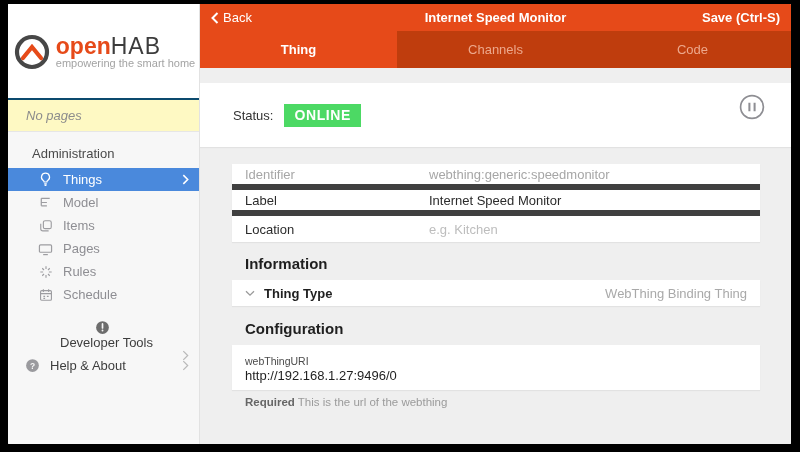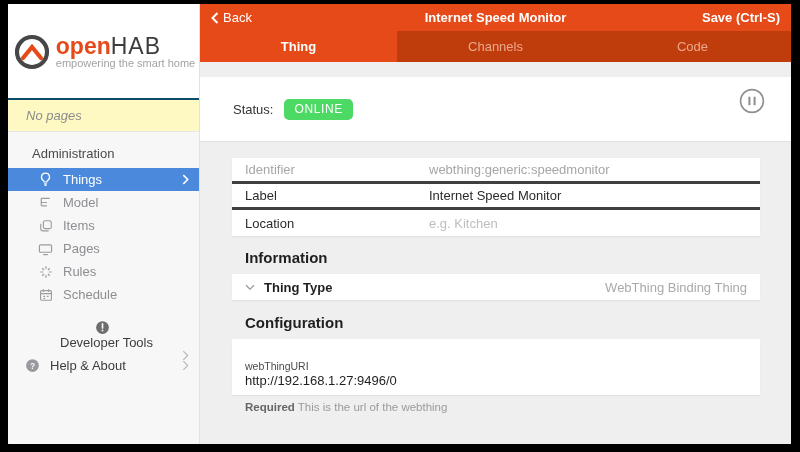--- a/index.html
+++ b/index.html
@@ -39,55 +39,55 @@
   
   .main { flex:1; display:flex; flex-direction:column; min-width:0; }
   .navbar { height:27px; background:#e64a19; display:flex; align-items:center;
     padding:0 11px; position:relative; flex-shrink:0; }
   .back-btn { display:flex; align-items:center; gap:4px; color:#fff;
     font-size:13px; cursor:pointer; z-index:2; }
   .nav-title { position:absolute; left:0; right:0; text-align:center; color:#fff;
     font-size:13px; font-weight:700; }
   .save-btn { margin-left:auto; color:#fff; font-size:13px; font-weight:600;
     cursor:pointer; z-index:2; }
-  .tabbar { height:31px; display:flex; flex-shrink:0; }
+  .tabbar { height:37px; display:flex; flex-shrink:0; }
   .tab { flex:1; display:flex; align-items:center; justify-content:center;
     font-size:13px; background:#bf3d0d; color:#eda88c; cursor:pointer; }
   .tab.active { background:#e64a19; color:#fff; font-weight:600; }
 
   .content { flex:1; background:#efefef; overflow:hidden; }
   .shadowed { box-shadow:0 1px 1px rgba(0,0,0,0.05); }
 
   .status-block { margin-top:15px; background:#fff; height:64px; display:flex;
     align-items:center; padding-left:33px; position:relative; }
   .status-label { font-size:13px; color:#333; margin-right:11px; }
-  .badge { background:#4cd964; color:#fff; font-size:12px; font-weight:400;
-    letter-spacing:0.6px; padding:3px 10px 4px; border-radius:5px; }
+  .badge { background:#4cd964; color:#fff; font-size:14px; font-weight:700;
+    letter-spacing:0.6px; padding:3px 10px 4px; border-radius:0; }
   .pause-btn { position:absolute; right:26px; top:11px; width:26px; height:26px;
     cursor:pointer; }
 
   .card { margin:0 31px 0 32px; background:#fff; }
   .fields-card { margin-top:17px; }
   .field-row { height:26px; display:flex; align-items:center; padding-left:13px;
-    border-bottom:3px solid #404040; font-size:13px; }
+    border-bottom:6px solid #404040; font-size:13px; }
   .field-row:last-child { border-bottom:none; }
   .field-label { width:184px; flex-shrink:0; color:#2b2b2b; }
   .field-value { color:#2b2b2b; }
   .dim { color:#a6a6a6 !important; }
   .placeholder { color:#bdbdbd !important; }
 
   .section-heading { margin:13px 31px 8px 45px; font-size:15px; font-weight:700;
     color:#1f1f1f; }
   .thingtype-row { height:26px; display:flex; align-items:center;
     padding:0 13px; font-size:13px; }
   .thingtype-row .chev-down { color:#9a9a9a; margin-right:9px; display:flex; cursor:pointer; }
   .thingtype-label { color:#1f1f1f; font-weight:600; }
   .thingtype-value { margin-left:auto; color:#a9a9a9; }
 
-  .config-card { padding:21px 13px 6px; }
+  .config-card { padding:10px 13px 6px; }
   .param-label { font-size:10.5px; color:#4a4a4a; line-height:13px; }
   .param-value { font-size:13px; color:#1f1f1f; line-height:16px; }
   .required-note { margin:6px 31px 0 45px; font-size:11.5px; color:#9b9b9b; }
   .required-note b { color:#666; font-weight:700; }
 
   .delete-row { margin-top:37px; height:20px; display:flex; align-items:center;
     justify-content:center; font-size:13px; color:#ff5449; cursor:pointer; }
 
   svg { display:block; }
 </style>

